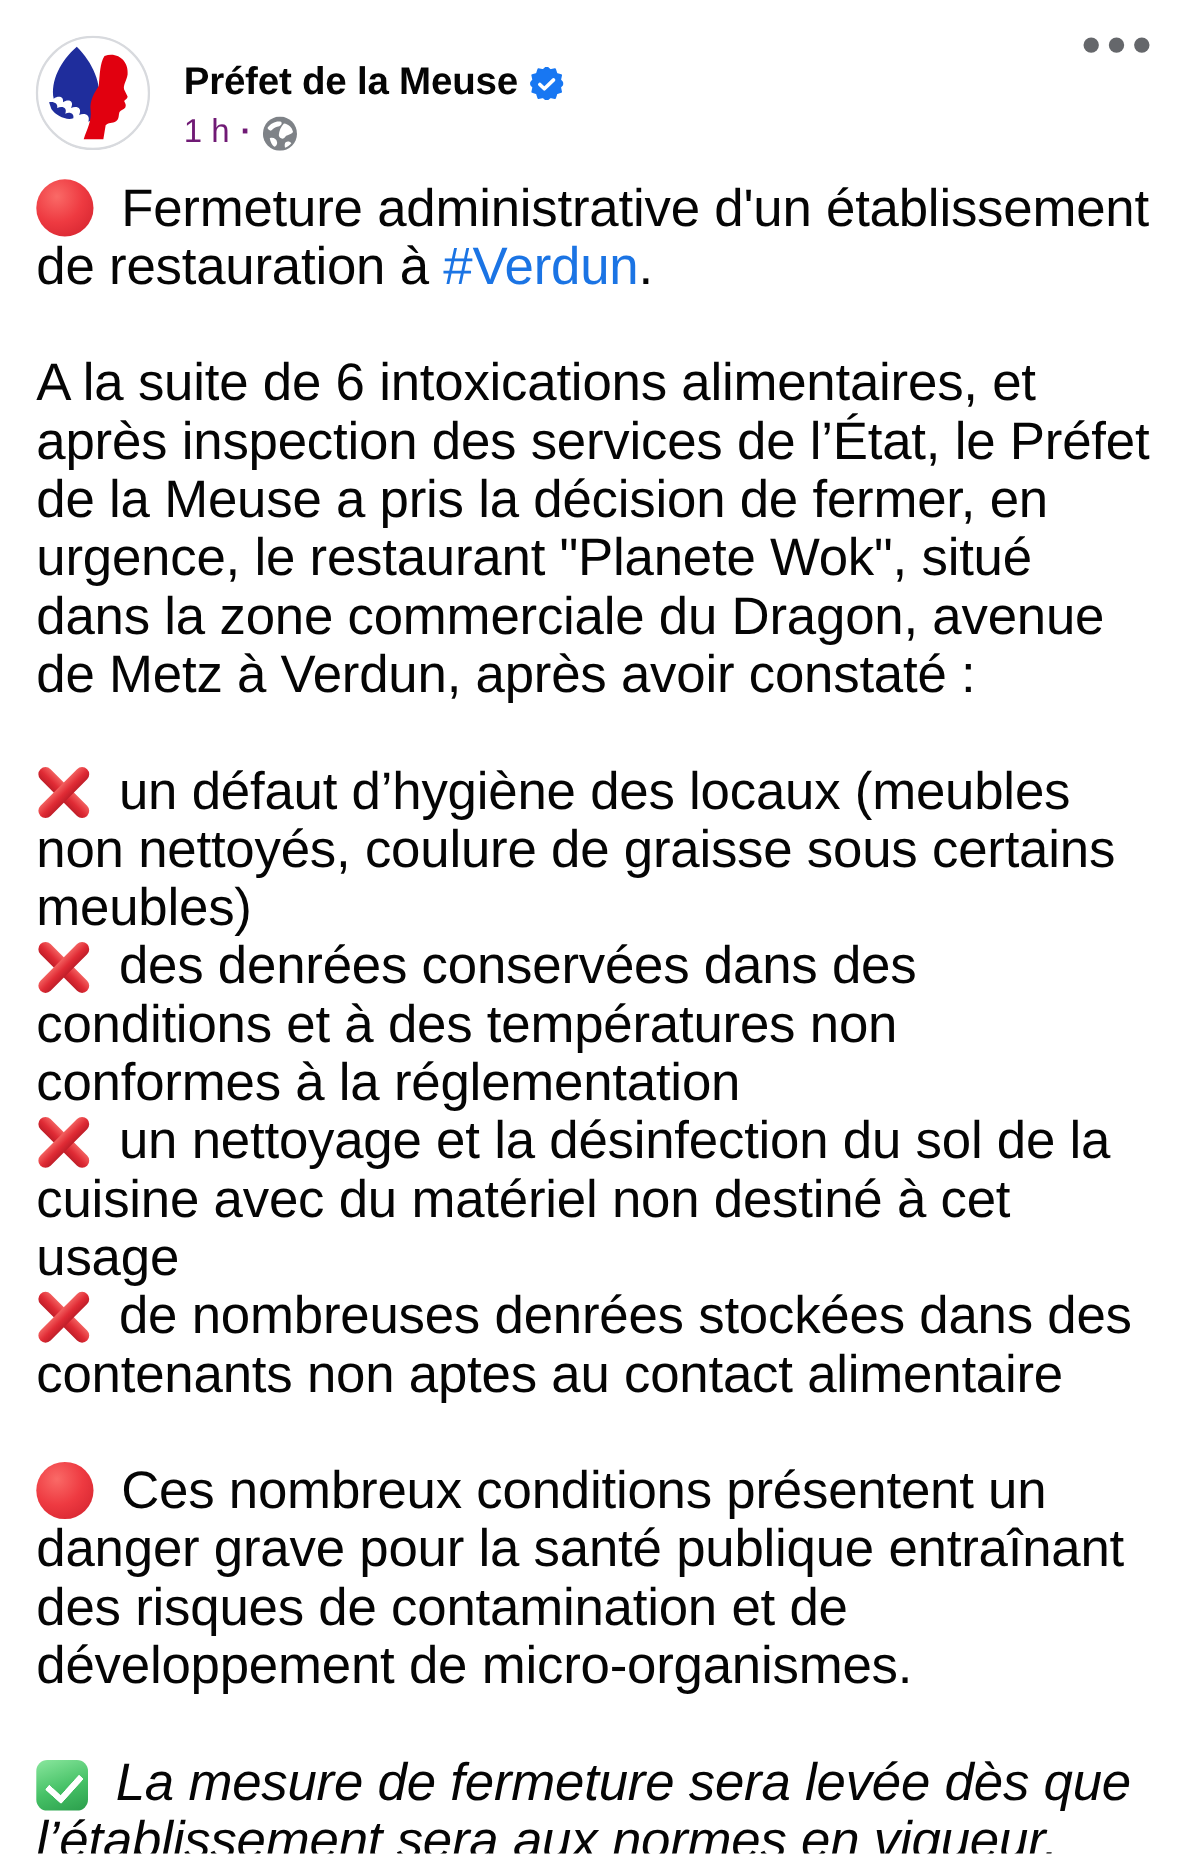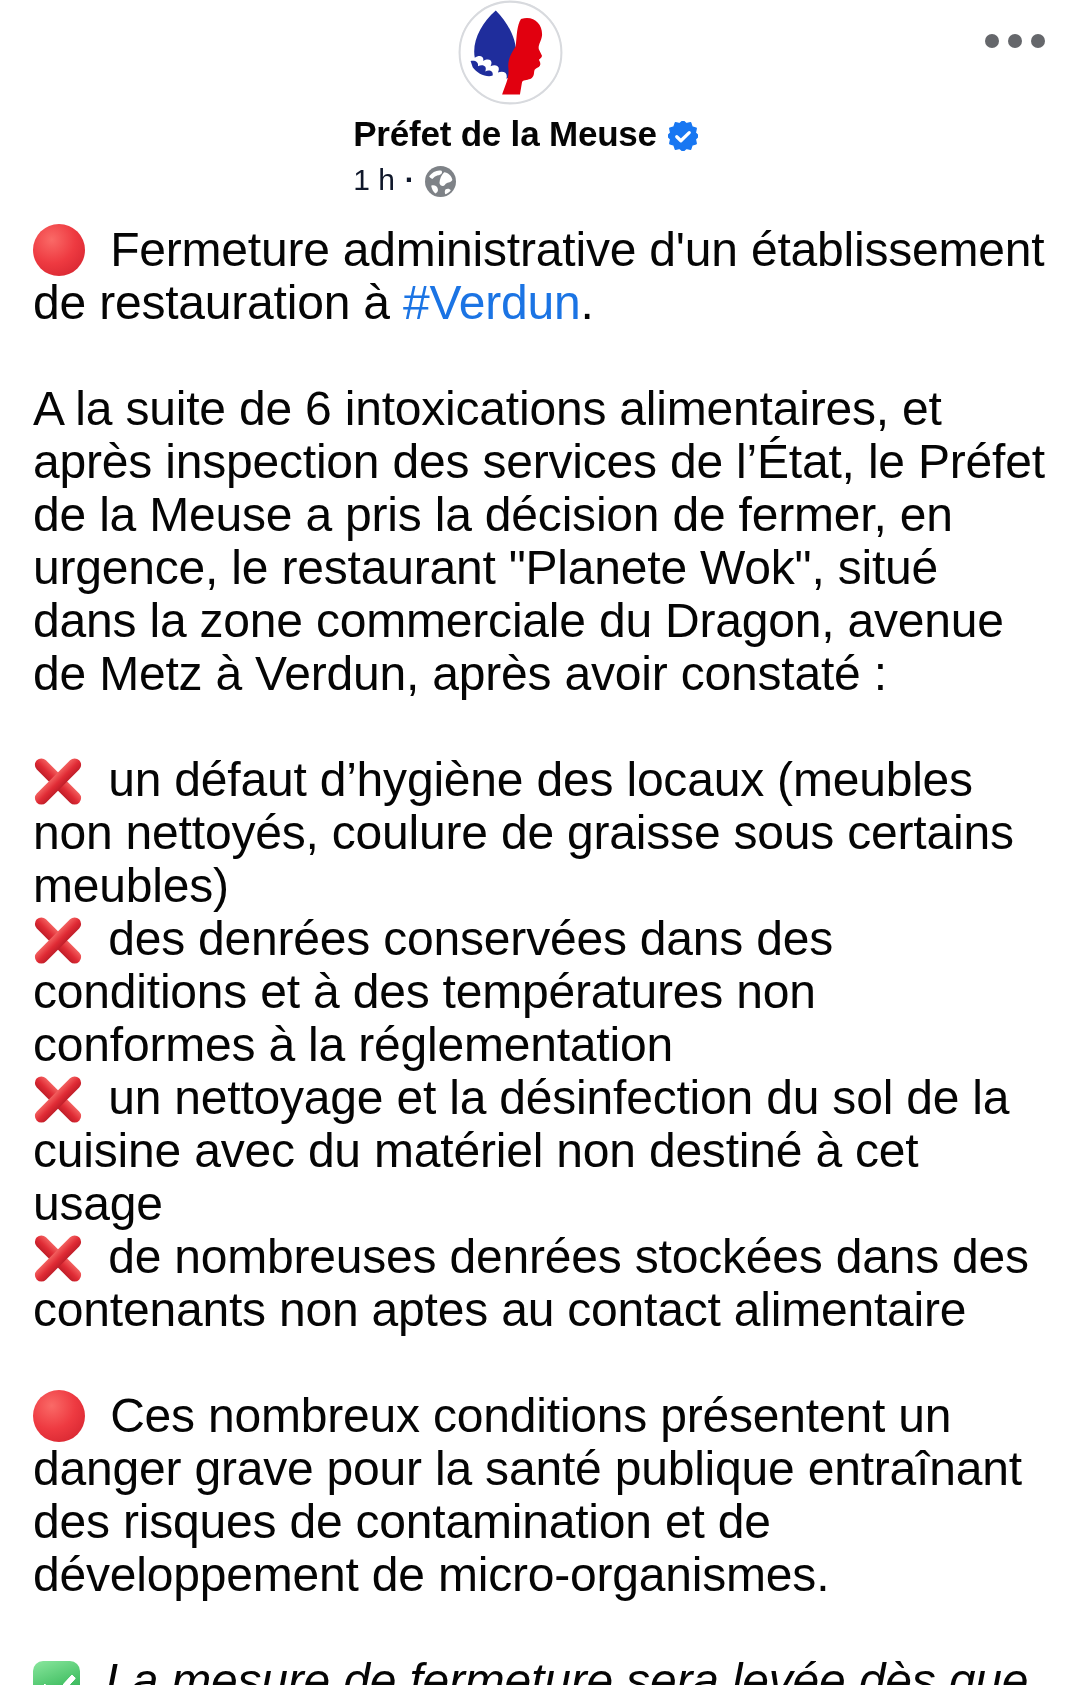--- a/index.html
+++ b/index.html
@@ -2,33 +2,33 @@
 <html><head>
 <meta charset="utf-8">
 <style>
   * { margin:0; padding:0; box-sizing:border-box; }
   html,body { background:#ffffff; }
   body {
     width:1079px; height:1685px; overflow:hidden; position:relative;
     font-family:"Liberation Sans", sans-serif; color:#050505;
   }
   
-  .post-header { display:flex; align-items:center; padding:0 90px 0 32px; position:relative;flex-direction:column; }
+  .post-header { display:flex; align-items:flex-end; padding:32px 90px 0 32px; position:relative; }
   .avatar {
     width:105px; height:105px; border-radius:50%; flex-shrink:0;
     background:#fff; overflow:hidden; cursor:pointer;
   }
   .avatar svg { display:block; width:100%; height:100%; }
   .header-info { margin-left:30px; padding-top:9px; }
   .name-row { display:flex; align-items:center; }
   .page-name {
     font-size:35px; font-weight:700; letter-spacing:-0.2px; color:#050505; line-height:40px; cursor:pointer;
   }
   .verified { width:30px; height:30px; margin-left:11px; margin-top:3px; }
-  .meta-row { display:flex; align-items:center; margin-top:9px; color:#0f172a; font-size:30px; }
+  .meta-row { display:flex; align-items:center; margin-top:9px; color:#701a75; font-size:30px; }
   .meta-sep { margin:0 10px; font-weight:700; }
   .globe { width:31px; height:31px; margin-top:2px; }
   .more-btn { position:absolute; top:30px; right:30px; display:flex; gap:9px; cursor:pointer; padding:4px; }
   .more-btn i { width:14px; height:14px; border-radius:50%; background:#65676B; display:block; }
   
   .post-body { padding:26px 33px 0 33px; font-size:48px; line-height:53px; letter-spacing:-0.2px; }
   .para { margin-bottom:53px; }
   .para:last-child { margin-bottom:0;font-style:italic; }
   .hashtag { color:#1b74e4; text-decoration:none; cursor:pointer; }
   

